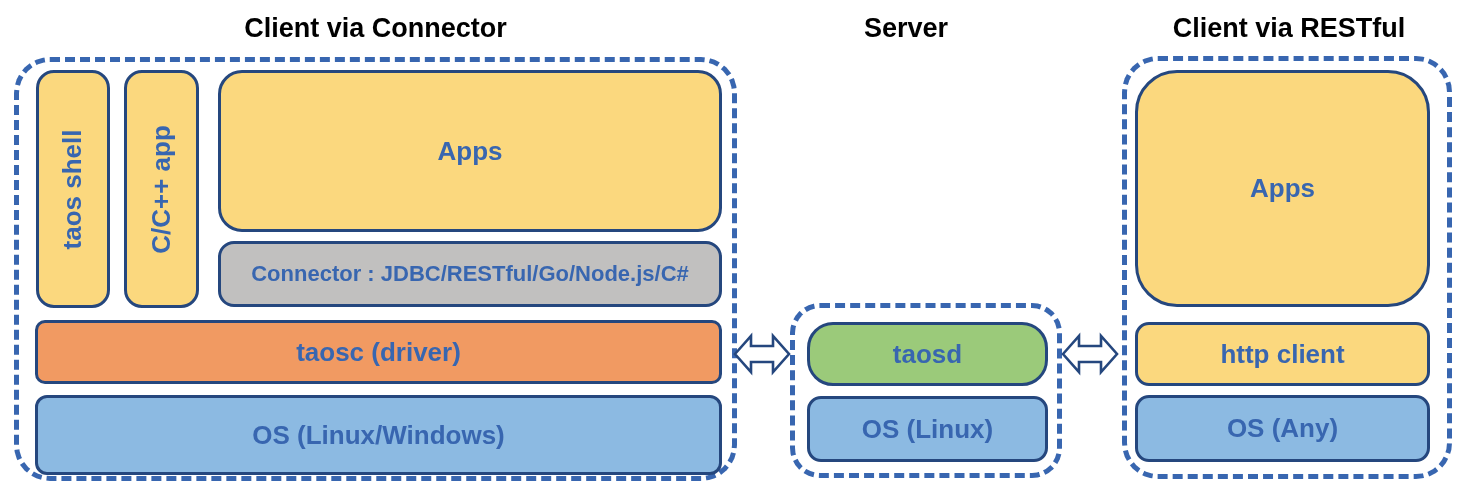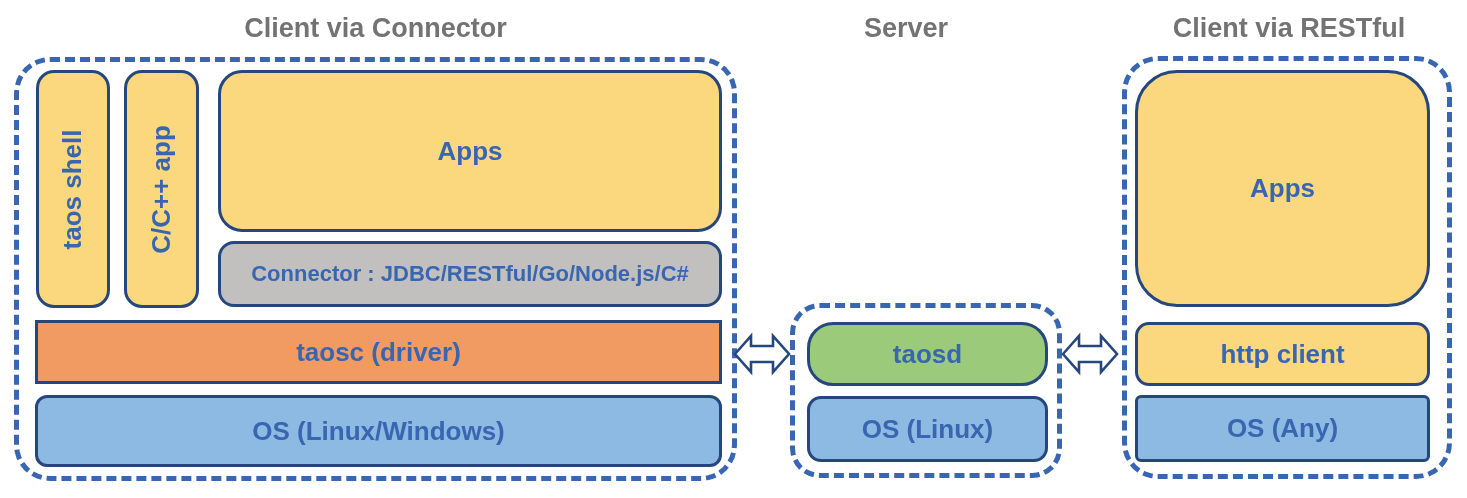--- a/index.html
+++ b/index.html
@@ -10,21 +10,21 @@
     background: #ffffff;
     font-family: "Liberation Sans", sans-serif;
     overflow: hidden;
   }
   .title {
     position: absolute;
     top: 10px;
     height: 36px;
     font-size: 27px;
     font-weight: bold;
-    color: #737373;
+    color: #000000;
     text-align: center;
     line-height: 36px;
   }
   .dashed {
     position: absolute;
     border: 5px dashed #3866B0;
     border-radius: 36px;
     box-sizing: border-box;
     background: transparent;
   }
@@ -77,25 +77,25 @@
   </div>
 
   <div class="box yellow" style="left:218px; top:70px; width:504px; height:162px; border-radius:24px;">
     <span>Apps</span>
   </div>
 
   <div class="box gray" style="left:218px; top:241px; width:504px; height:66px; border-radius:16px; font-size:22px;">
     <span>Connector : JDBC/RESTful/Go/Node.js/C#</span>
   </div>
 
-  <div class="box orange" style="left:35px; top:320px; width:687px; height:64px; border-radius:0;">
+  <div class="box orange" style="left:35px; top:320px; width:687px; height:64px; border-radius:10px;">
     <span>taosc (driver)</span>
   </div>
 
-  <div class="box blue" style="left:35px; top:395px; width:687px; height:72px; border-radius:12px;">
+  <div class="box blue" style="left:35px; top:395px; width:687px; height:80px; border-radius:12px;">
     <span>OS (Linux/Windows)</span>
   </div>
 
   <div class="dashed" style="left:790px; top:303px; width:272px; height:175px; border-radius:30px;"></div>
 
   <div class="box green" style="left:807px; top:322px; width:241px; height:64px; border-radius:26px;">
     <span>taosd</span>
   </div>
 
   <div class="box blue" style="left:807px; top:396px; width:241px; height:66px; border-radius:14px;justify-content:center;">
@@ -107,21 +107,21 @@
   <div class="box yellow" style="left:1135px; top:70px; width:295px; height:237px; border-radius:42px;">
     <span>
       <span class="line2">Apps</span>
     </span>
   </div>
 
   <div class="box yellow" style="left:1135px; top:322px; width:295px; height:64px; border-radius:14px;">
     <span>http client</span>
   </div>
 
-  <div class="box blue" style="left:1135px; top:395px; width:295px; height:67px; border-radius:6px;">
+  <div class="box blue" style="left:1135px; top:395px; width:295px; height:67px; border-radius:14px;">
     <span>OS (Any)</span>
   </div>
 
   <svg class="arrow" style="left:733px; top:332px;" viewBox="0 0 58 44">
     <polygon points="2,22 18,4 18,14 40,14 40,4 56,22 40,40 40,30 18,30 18,40" fill="#ffffff" stroke="#25477E" stroke-width="2.6" stroke-linejoin="miter"></polygon>
   </svg>
   <svg class="arrow" style="left:1061px; top:332px;" viewBox="0 0 58 44">
     <polygon points="2,22 18,4 18,14 40,14 40,4 56,22 40,40 40,30 18,30 18,40" fill="#ffffff" stroke="#25477E" stroke-width="2.6" stroke-linejoin="miter"></polygon>
   </svg>
 

